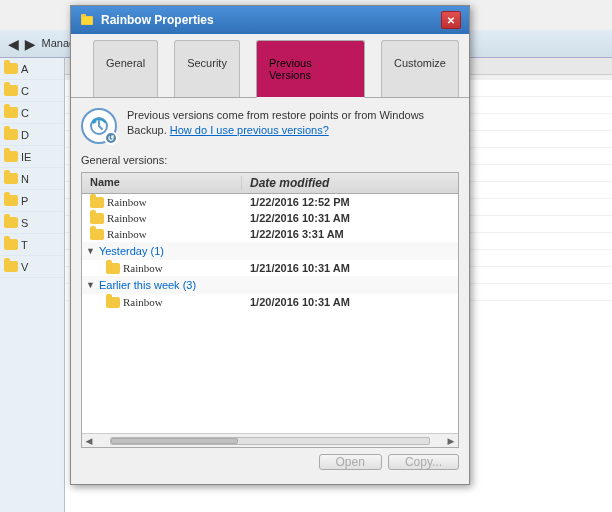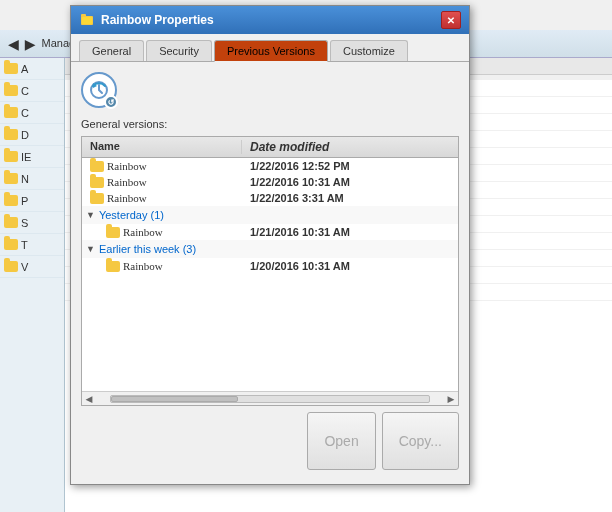--- a/index.html
+++ b/index.html
@@ -137,33 +137,34 @@
     
     .tabs-bar {
       background: #f0f0f0;
       display: flex;
       padding: 6px 8px 0 8px;
       border-bottom: 1px solid #aaa;
       flex-shrink: 0;
     }
 
     .tab {
-      padding: 4px 12px;
+      padding: 16px 12px;
       font-size: 11px;
       border: 1px solid #bbb;
       background: #e0e0e0;
       cursor: pointer;
       margin-right: 2px;
       border-bottom: none;
       border-radius: 3px 3px 0 0;
       color: #333;
+      margin-left: 14px;
     }
 
     .tab.active {
-      background: #c2410c;
+      background: #be185d;
       border-color: #aaa;
       border-bottom: 1px solid #f0f0f0;
       color: #000;
       font-weight: normal;
       position: relative;
       z-index: 1;
       margin-bottom: -1px;
     }
 
     
@@ -330,22 +331,22 @@
     }
 
     .action-buttons {
       display: flex;
       justify-content: flex-end;
       padding: 6px 0 4px 0;
       gap: 6px;
     }
 
     .action-btn {
-      padding: 20px 16px;
-      font-size: 14px;
+      padding: 0 16px;
+      font-size: 12px;
       background: linear-gradient(to bottom, #f5f5f5, #e0e0e0);
       border: 1px solid #aaa;
       border-radius: 3px;
       cursor: pointer;
       color: #333;
     }
 
     .action-btn.disabled {
       color: #aaa;
       cursor: default;
@@ -503,20 +504,25 @@
             <circle cx="12" cy="12" r="8" fill="none" stroke="#6699cc" stroke-width="2"></circle>
             <path d="M12 7 v5 l3 3" fill="none" stroke="#6699cc" stroke-width="2" stroke-linecap="round"></path>
             <path d="M6 8 A8 8 0 0 1 18 8" fill="none" stroke="#3399cc" stroke-width="2" stroke-linecap="round"></path>
             <polygon points="6,5 6,10 10,8" fill="#3399cc"></polygon>
           </svg>
           <div style="position:absolute; bottom:-3px; right:-3px; width:14px; height:14px; background:#5588aa; border-radius:50%; border:2px solid white; display:flex; align-items:center; justify-content:center;">
             <span style="color:white; font-size:8px; font-weight:bold;">↺</span>
           </div>
         </div>
       </div>
+      <div class="info-text">
+        <span>Previous versions come from restore points or from Windows Backup.</span>
+        <span> </span>
+        <span class="info-link">How do I use previous versions?</span>
+      </div>
     </div>
 
     <div class="folder-versions-label">General versions:</div>
 
     <div class="versions-table-container">
       <div class="versions-table-header">
         <div class="versions-col-name">Name</div>
         <div class="versions-col-date">Date modified</div>
         <div style="width:14px;"></div>
       </div>

